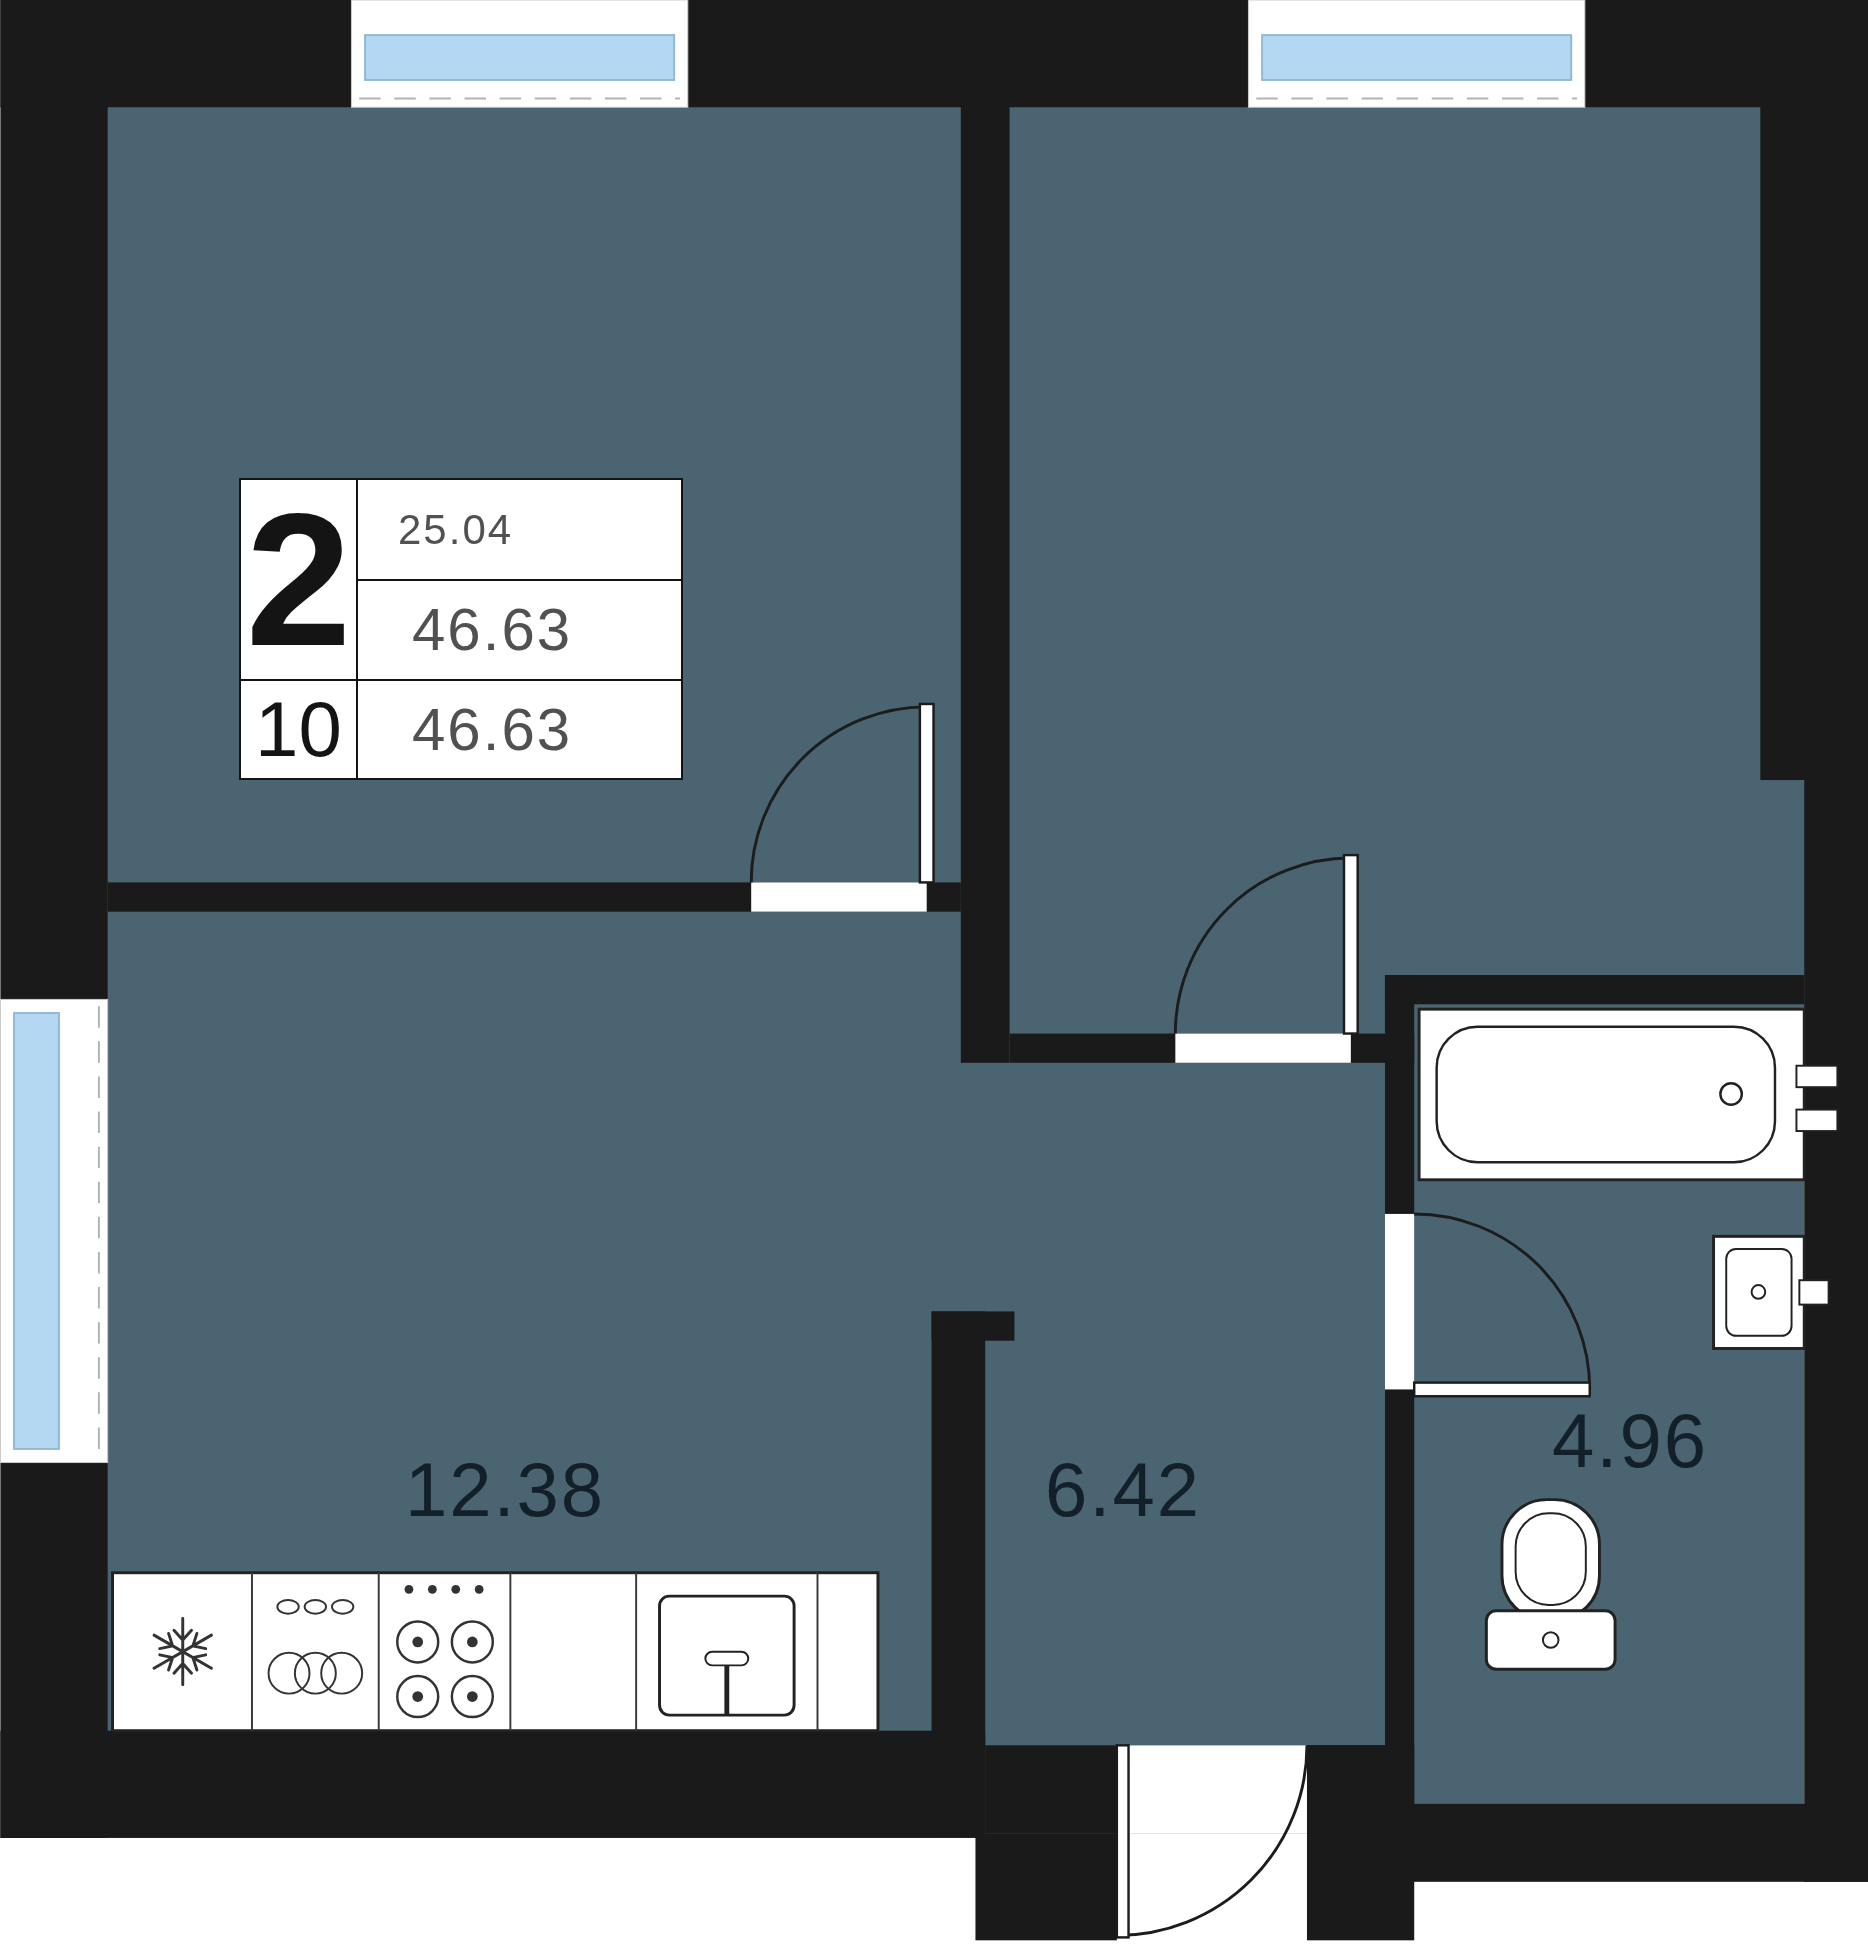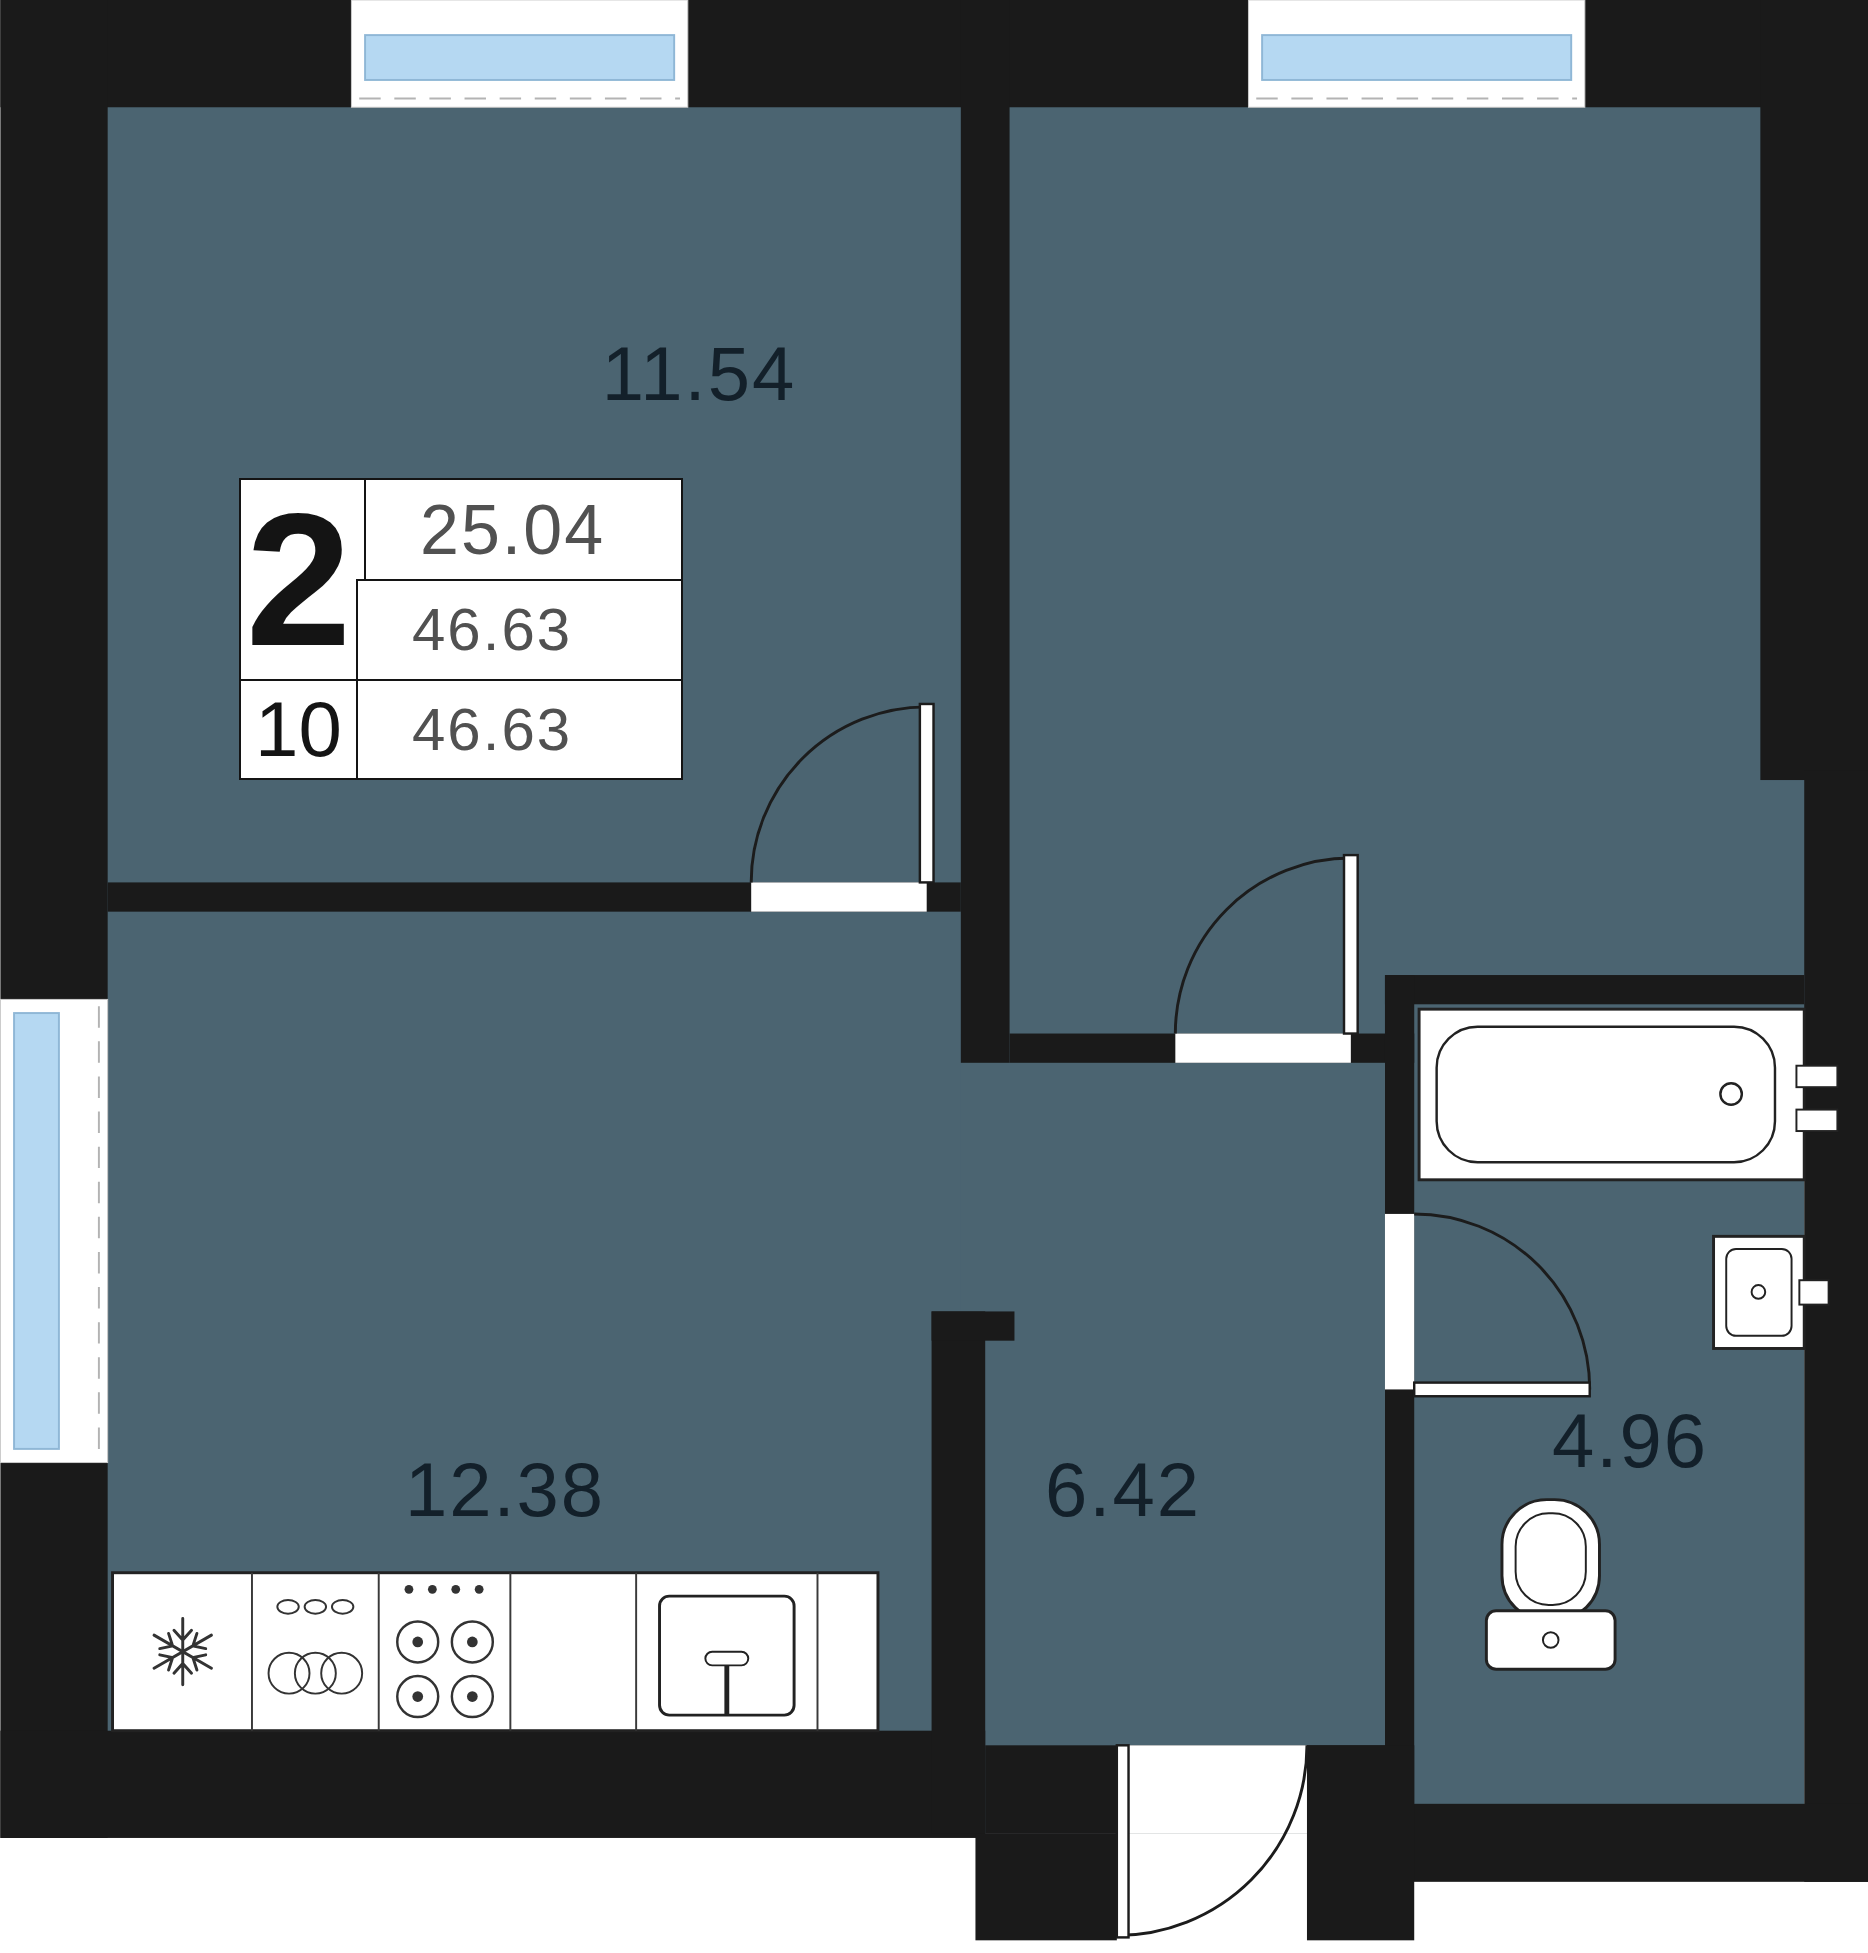--- a/index.html
+++ b/index.html
@@ -27,21 +27,21 @@
     box-sizing:border-box;
     background:#ffffff;
     border:2.9px solid #141414;
     display:grid;
     grid-template-columns:115px 1fr;
     grid-template-rows:1fr 1fr 1fr;
     color:#141414;
   }
   .ib-cell{display:flex;align-items:center;box-sizing:border-box;}
   .ib-rooms{grid-area:1/1/3/2;justify-content:center;font-size:190px;font-weight:700;line-height:1;}
-  .ib-living{grid-area:1/2/2/3;border-left:2px solid #141414;padding-left:54px;font-size:70px;color:#515151;letter-spacing:2px;margin-left:8px;}
+  .ib-living{grid-area:1/2/2/3;border-left:2px solid #141414;padding-left:40px;font-size:42px;color:#515151;letter-spacing:2px;}
   .ib-area{grid-area:2/2/3/3;border-left:2px solid #141414;border-top:2px solid #141414;padding-left:54px;font-size:60px;color:#515151;letter-spacing:2px;}
   .ib-floor{grid-area:3/1/4/2;border-top:2px solid #141414;justify-content:center;font-size:78px;font-weight:400;}
   .ib-total{grid-area:3/2/4/3;border-left:2px solid #141414;border-top:2px solid #141414;padding-left:54px;font-size:60px;color:#515151;letter-spacing:2px;}
 </style>
 </head>
 <body>
 
 <div class="plan">
 
   <svg class="base" width="1869" height="1953" viewBox="0 0 1916 2003" xmlns="http://www.w3.org/2000/svg">
@@ -173,21 +173,20 @@
       <circle cx="428" cy="1740" r="5.5" fill="#333333" stroke="none"></circle>
       <circle cx="484" cy="1740" r="5.5" fill="#333333" stroke="none"></circle>
     </g>
     <g stroke="#222222" fill="none">
       <rect x="676" y="1637" width="138" height="122" rx="10" stroke-width="3"></rect>
       <line x1="745" y1="1759" x2="745" y2="1706" stroke-width="5"></line>
       <rect x="723" y="1694" width="44" height="14" rx="7" stroke-width="2" fill="#ffffff"></rect>
     </g>
   </svg>
 
-  <div class="room-label" style="left:699px;top:373px">11.54</div>
   <div class="room-label" style="left:505px;top:1489px">12.38</div>
   <div class="room-label" style="left:1123px;top:1489px">6.42</div>
   <div class="room-label" style="left:1630px;top:1440px">4.96</div>
 
   <div class="info-box">
     <div class="ib-cell ib-rooms">2</div>
     <div class="ib-cell ib-living">25.04</div>
     <div class="ib-cell ib-area">46.63</div>
     <div class="ib-cell ib-floor">10</div>
     <div class="ib-cell ib-total">46.63</div>

